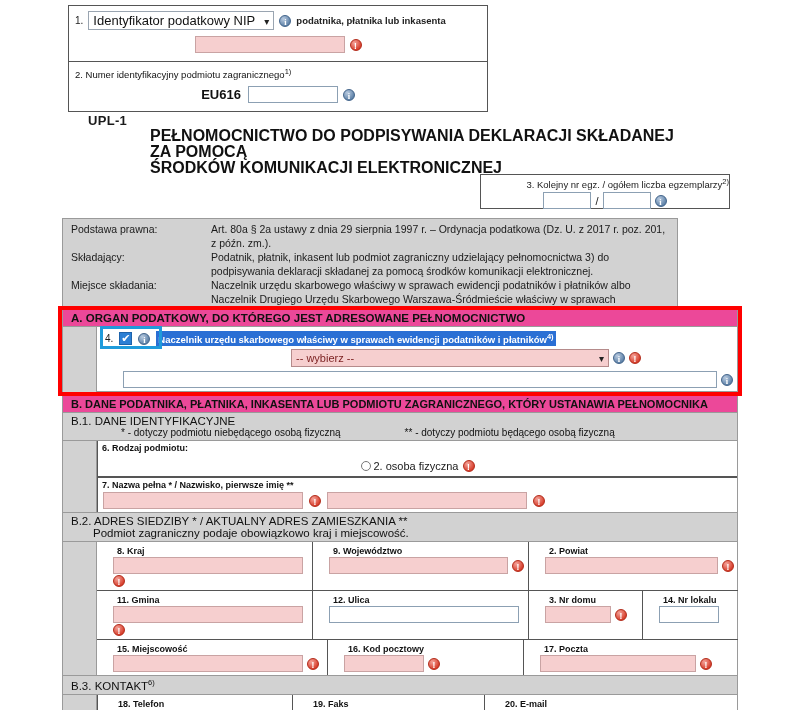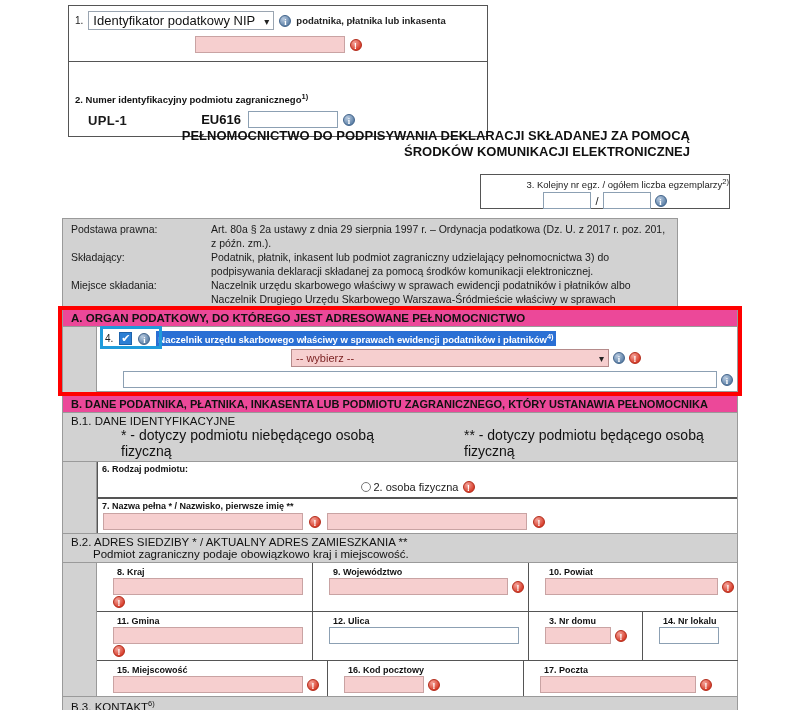--- a/index.html
+++ b/index.html
@@ -31,21 +31,21 @@
     -webkit-appearance:none; appearance:none;
     background-image: none;
     position:relative;
   }
   .selwrap { position:relative; display:inline-block; }
   .selwrap::after {
     content:"\25BE"; position:absolute; right:5px; top:50%;
     transform:translateY(-50%); font-size:10px; color:#222; pointer-events:none;
   }
   .hint { font-size:9.5px; font-weight:bold; color:#222; }
-  .lbl-small { font-size:9.5px; font-weight:bold; color:#111;margin-top:25px; }
+  .lbl-small { font-size:9.5px; font-weight:normal; color:#111; }
   .sup { font-size:7.5px; vertical-align:super; }
 
   
   .ico {
     display:inline-block; width:12px; height:12px; border-radius:50%;
     font-size:8.5px; line-height:12px; text-align:center;
     font-weight:bold; color:#fff; flex:0 0 auto;
   }
   .ico-info { background: radial-gradient(circle at 35% 30%, #b9cbe0, #5b7fa6 75%); border:1px solid #41638a; color:#fff; font-family:"Liberation Serif", serif; }
   .ico-err  { background: radial-gradient(circle at 35% 30%, #f4a39a, #d63b28 75%); border:1px solid #b32a19; color:#fff; }
@@ -55,22 +55,22 @@
     font-size:11px; padding:0 3px; font-family:"Liberation Sans", sans-serif;
   }
   .inp.req { background:#f6cfcf; border-color:#c9a3a3; }
 
   .row-center { display:flex; justify-content:center; align-items:center; gap:5px; margin-top:6px; }
   .eu { font-size:13px; font-weight:bold; color:#111; margin-right:2px; }
 
   
   .formcode { position:absolute; left:88px; top:113px; font-size:13px; font-weight:bold; letter-spacing:.3px;}
   .title {
-    position:absolute; left:150px; top:128px; width:540px; text-align:right;
-    font-size:13px; font-weight:bold; line-height:16px; color:#111;
+    position:absolute; left:150px; top:128px; width:540px; text-align:left;
+    font-size:16px; font-weight:bold; line-height:16px; color:#111;
   }
 
   
   .box3 {
     position:absolute; left:480px; top:174px; width:250px; height:35px;
     border:1px solid #555; background:#fff;
   }
   .box3 .cap { text-align:right; font-size:9.5px; font-weight:normal; padding-top:2px;}
   .box3 .ctl { display:flex; justify-content:center; align-items:center; gap:4px; margin-top:2px;}
   .box3 .ctl .inp { width:48px; }
@@ -133,21 +133,21 @@
   .a-line3 .inp { flex:1; height:17px; }
   .a-line4 { display:flex; align-items:center; gap:7px; padding:3px 4px 3px 8px; border-top:1px solid #9a9a9a; }
   .a-num { font-size:10px; }
 
   
   .secB { position:absolute; left:62px; top:396px; width:676px; }
   .subhdr {
     background:#d2d2d2; border:1px solid #9a9a9a; border-top:none;
     font-size:11.5px; padding:2px 6px 2px 8px; color:#111;
   }
-  .sub-note { display:flex; font-size:14px; padding-left:50px; gap:64px; }
+  .sub-note { display:flex; font-size:10px; padding-left:50px; gap:64px; }
   .fieldbox { border:1px solid #555; background:#fff; }
   .fb-lbl { font-size:9px; font-weight:bold; color:#111; padding:2px 0 1px 4px; }
 
   .cellrow { display:flex; }
   .cell { border-right:1px solid #555; padding:2px 4px 3px 16px; position:relative; }
   .cell:last-child { border-right:none; }
   .cell .inp { display:block; }
   .underrow { border-bottom:1px solid #555; }
 
   
@@ -317,21 +317,21 @@
             <div style="margin-top:1px"><span class="ico ico-err">!</span></div>
           </div>
           <div class="cell" style="width:216px">
             <div class="fb-lbl">9. Województwo</div>
             <div style="display:flex;align-items:center;gap:4px">
               <input class="inp req" style="width: 182px;" value="">
               <span class="ico ico-err">!</span>
             </div>
           </div>
           <div class="cell" style="width:209px">
-            <div class="fb-lbl">10. Powiat</div>
+            <div class="fb-lbl">2. Powiat</div>
             <div style="display:flex;align-items:center;gap:4px">
               <input class="inp req" style="width: 178px;" value="">
               <span class="ico ico-err">!</span>
             </div>
           </div>
         </div>
 
         <div class="cellrow underrow">
           <div class="cell" style="width:216px">
             <div class="fb-lbl">11. Gmina</div>

